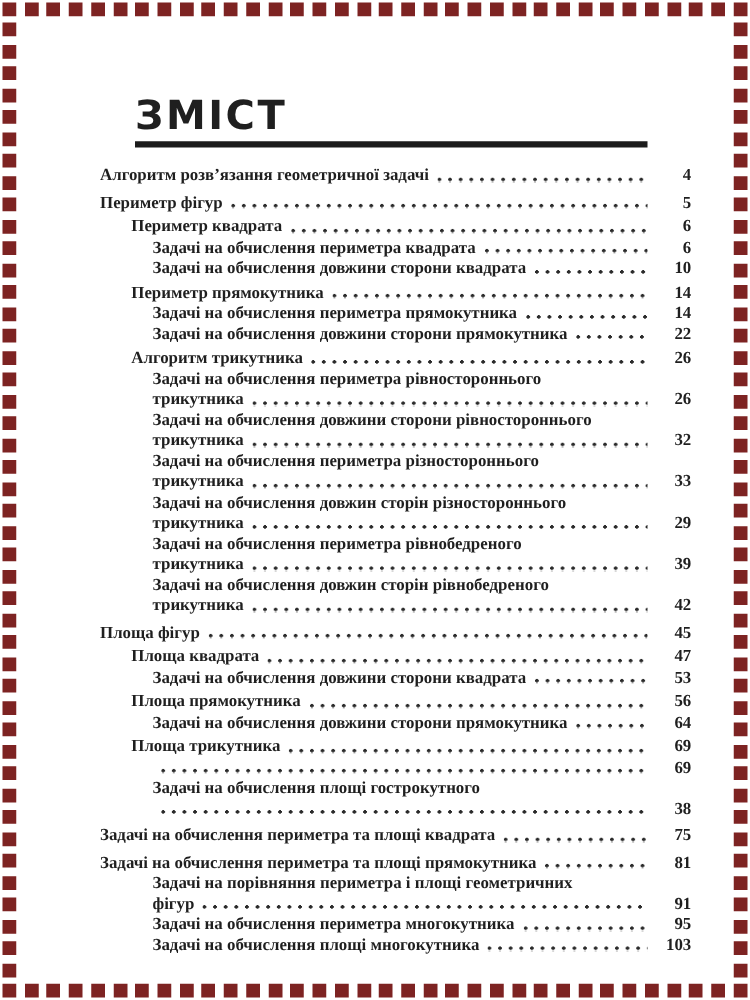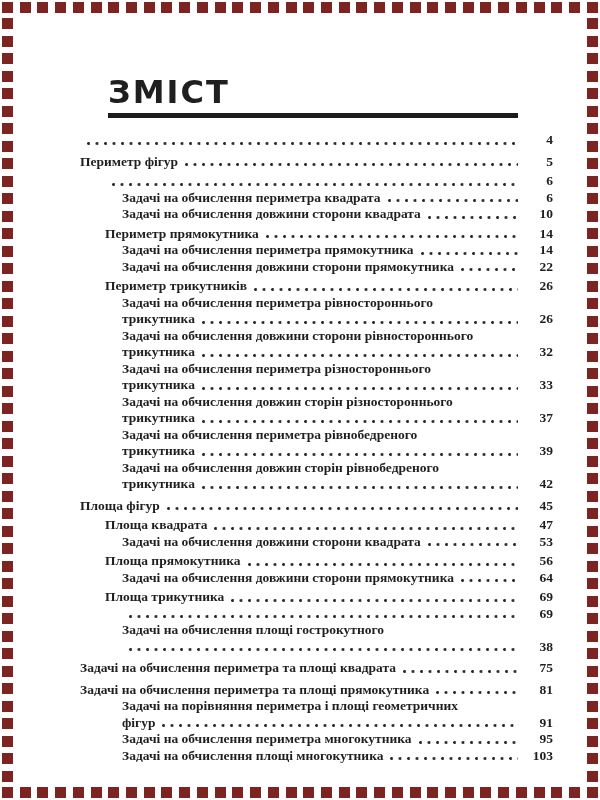--- a/index.html
+++ b/index.html
@@ -227,29 +227,31 @@
       <div class="sq"></div>
       <div class="sq"></div>
       <div class="sq"></div>
     </div>
 
   <div class="content">
     <h1 class="title">ЗМІСТ</h1>
     <div class="title-rule"></div>
     <div class="toc" id="toc">
         <div class="row lvl0">
+          <span class="etext">Алгоритм розв’язання геометричної задачі</span>
           <span class="leader"></span>
           <span class="pagenum">4</span>
         </div>
         <div class="row lvl0 m0">
           <span class="etext">Периметр фігур</span>
           <span class="leader"></span>
           <span class="pagenum">5</span>
         </div>
         <div class="row lvl1 m1">
+          <span class="etext">Периметр квадрата</span>
           <span class="leader"></span>
           <span class="pagenum">6</span>
         </div>
         <div class="row lvl2">
           <span class="etext">Задачі на обчислення периметра квадрата</span>
           <span class="leader"></span>
           <span class="pagenum">6</span>
         </div>
         <div class="row lvl2">
           <span class="etext">Задачі на обчислення довжини сторони квадрата</span>
@@ -265,21 +267,21 @@
           <span class="etext">Задачі на обчислення периметра прямокутника</span>
           <span class="leader"></span>
           <span class="pagenum">14</span>
         </div>
         <div class="row lvl2">
           <span class="etext">Задачі на обчислення довжини сторони прямокутника</span>
           <span class="leader"></span>
           <span class="pagenum">22</span>
         </div>
         <div class="row lvl1 m1">
-          <span class="etext">Периметр трикутників</span>
+          <span class="etext">Алгоритм трикутника</span>
           <span class="leader"></span>
           <span class="pagenum">26</span>
         </div>
         <div class="row lvl2">
           <span class="etext">Задачі на обчислення периметра рівностороннього</span>
         </div>
         <div class="row lvl2 cont">
           <span class="etext">трикутника</span>
           <span class="leader"></span>
           <span class="pagenum">26</span>
@@ -299,21 +301,21 @@
           <span class="etext">трикутника</span>
           <span class="leader"></span>
           <span class="pagenum">33</span>
         </div>
         <div class="row lvl2">
           <span class="etext">Задачі на обчислення довжин сторін різностороннього</span>
         </div>
         <div class="row lvl2 cont">
           <span class="etext">трикутника</span>
           <span class="leader"></span>
-          <span class="pagenum">37</span>
+          <span class="pagenum">29</span>
         </div>
         <div class="row lvl2">
           <span class="etext">Задачі на обчислення периметра рівнобедреного</span>
         </div>
         <div class="row lvl2 cont">
           <span class="etext">трикутника</span>
           <span class="leader"></span>
           <span class="pagenum">39</span>
         </div>
         <div class="row lvl2">

